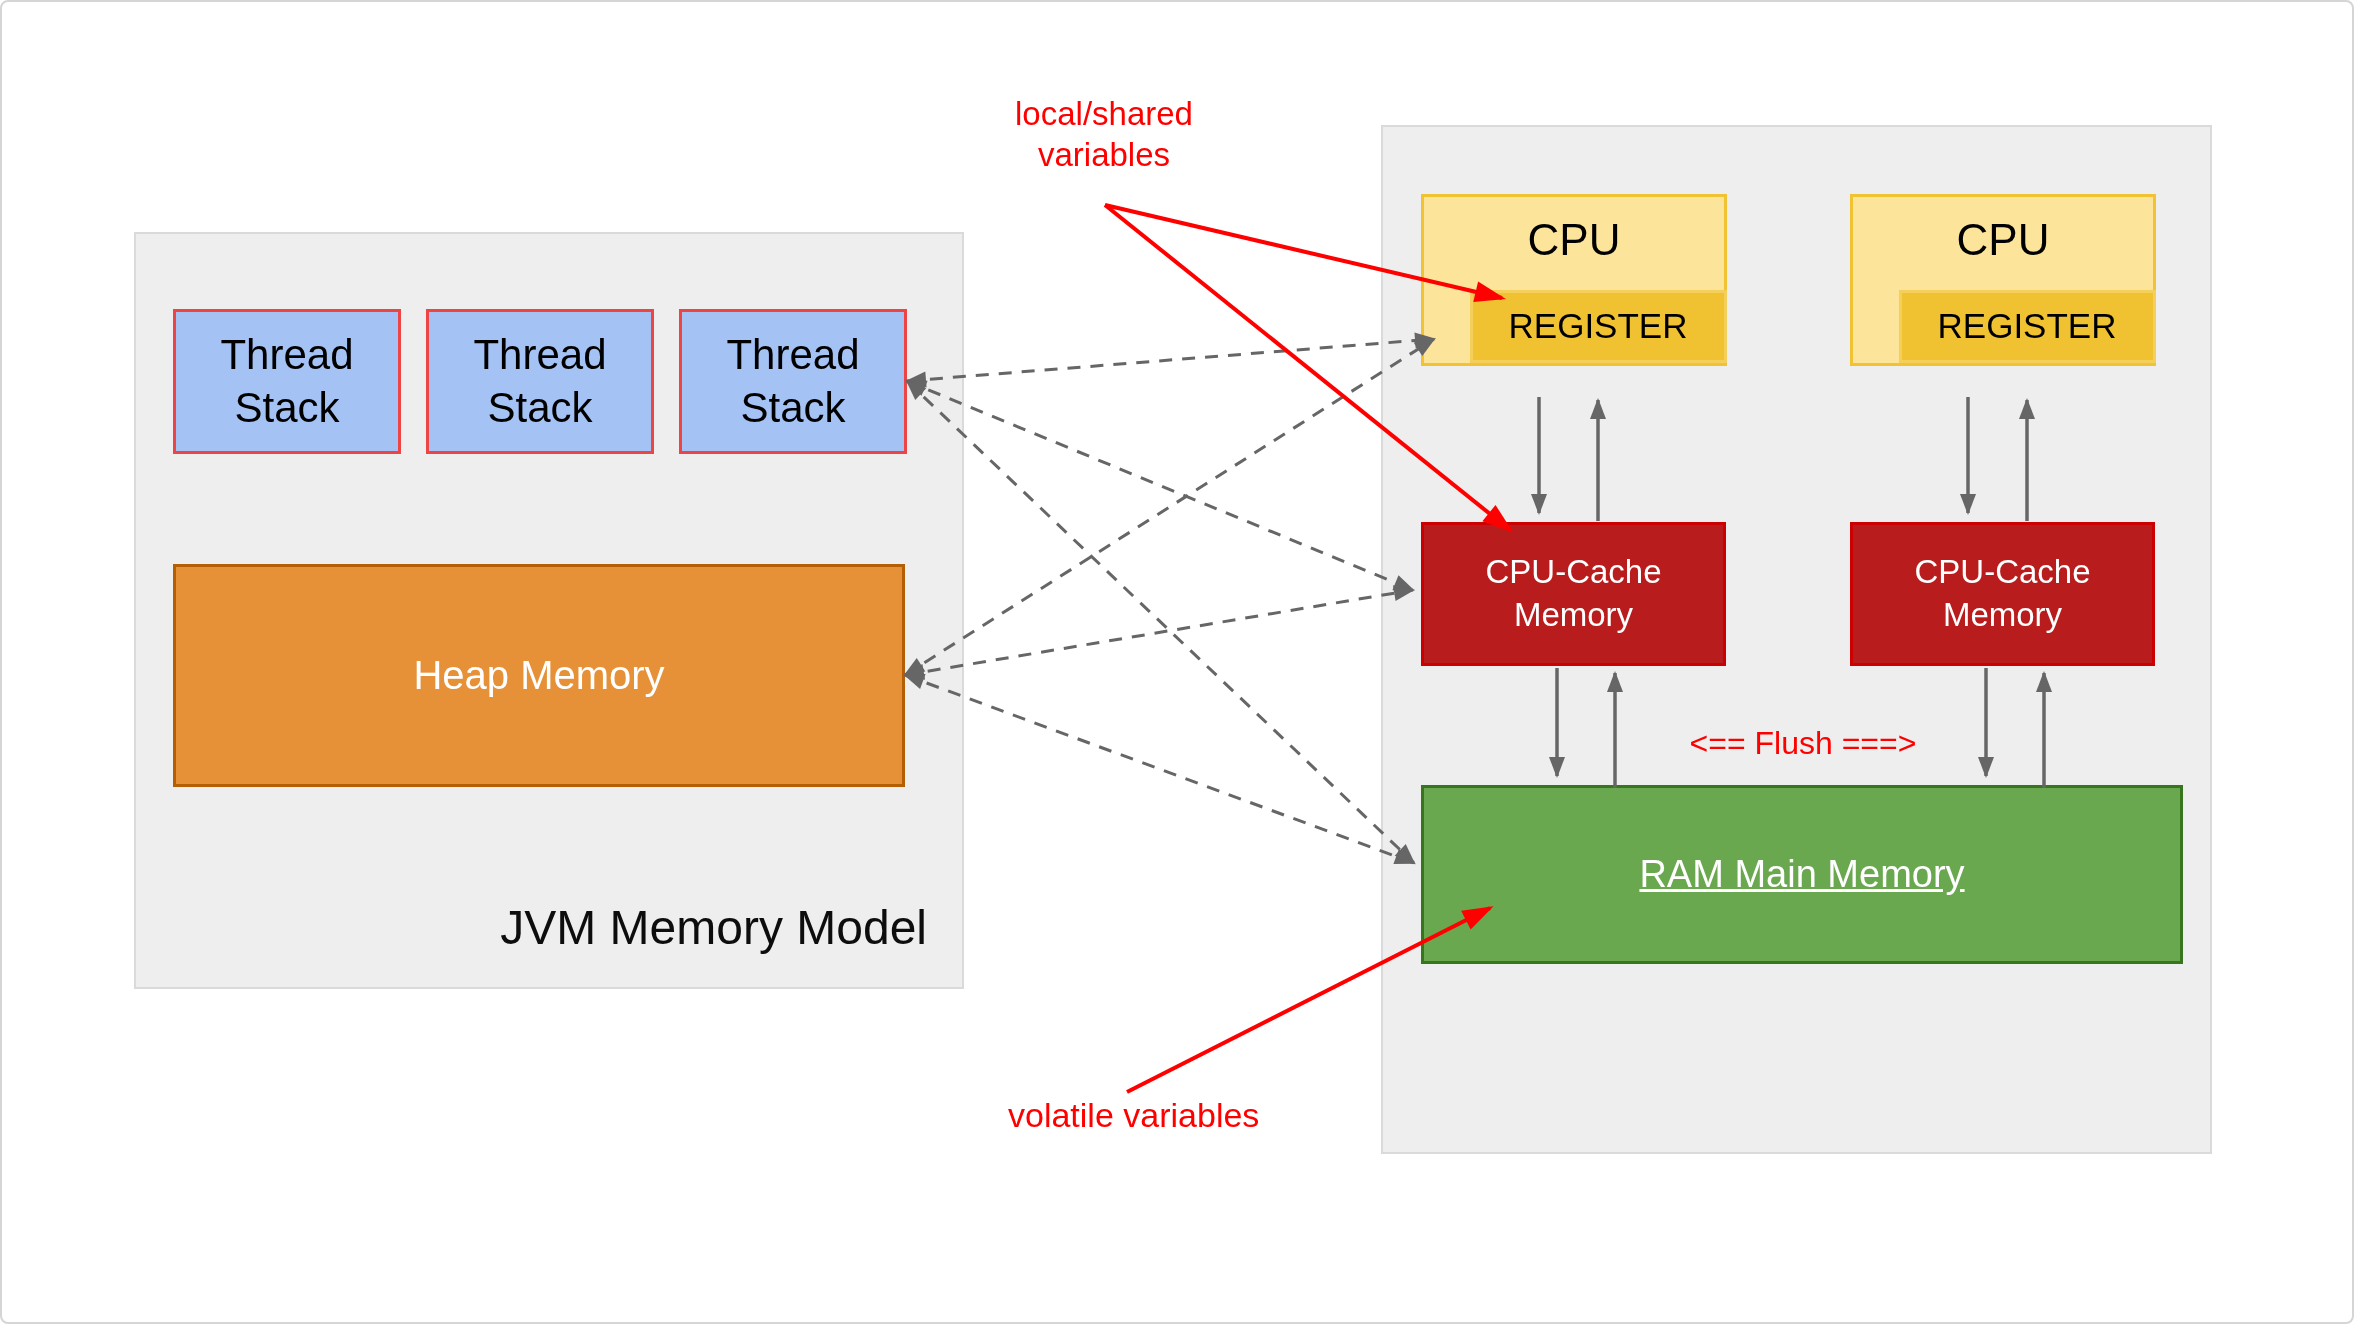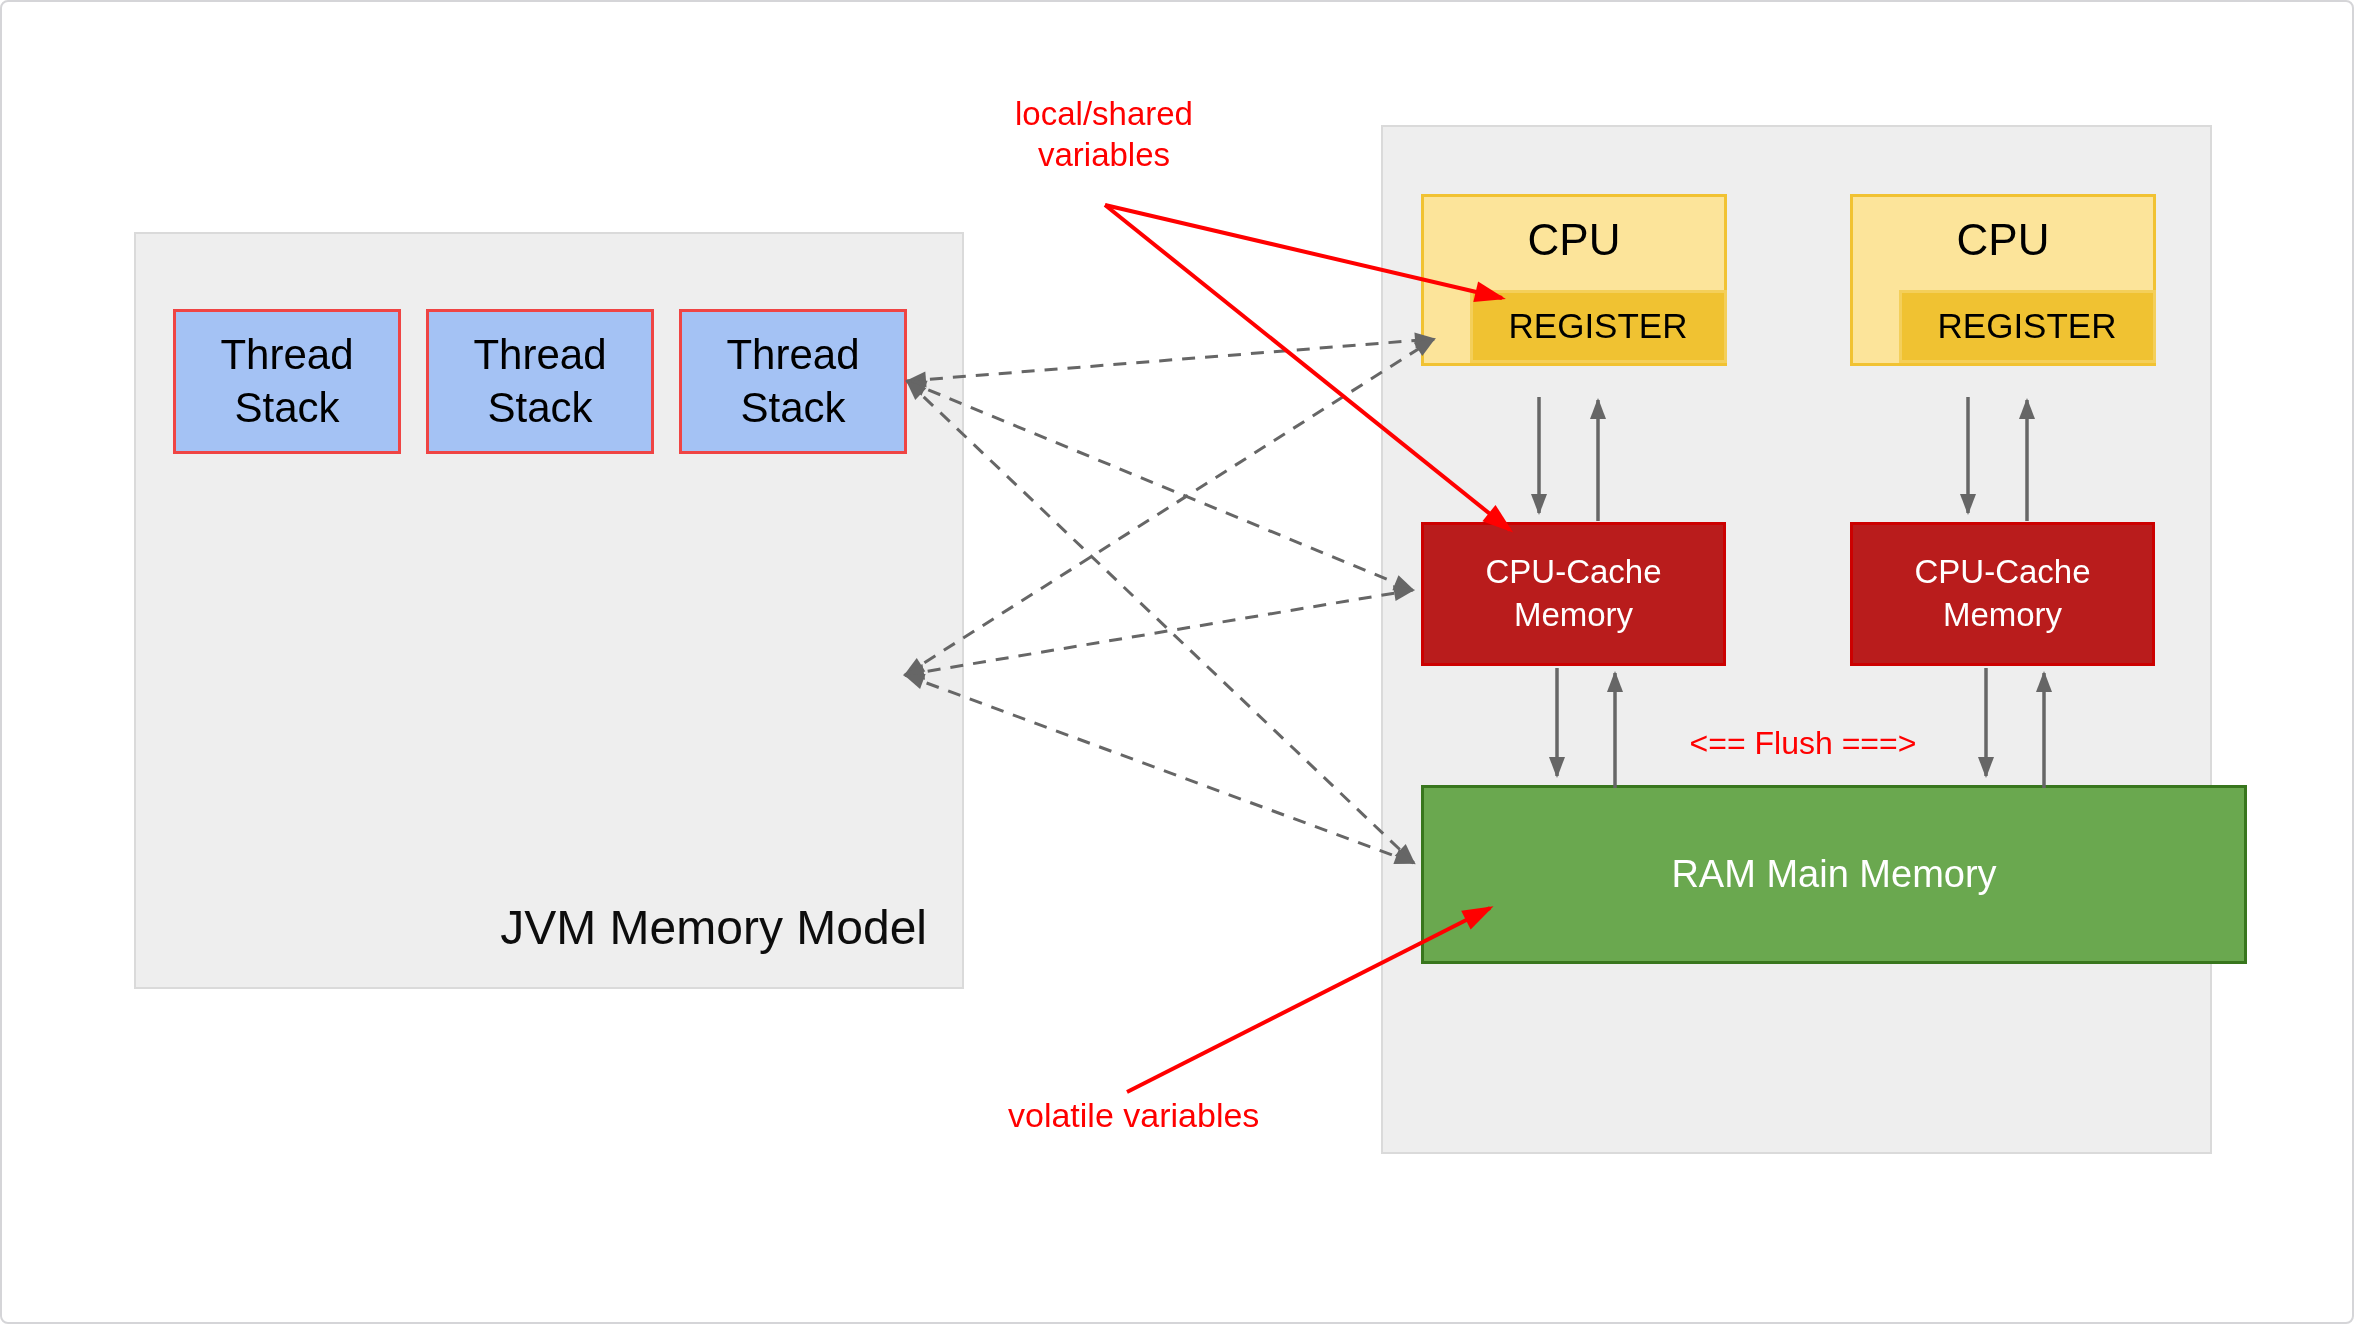--- a/index.html
+++ b/index.html
@@ -59,23 +59,23 @@
     display:flex;align-items:center;justify-content:center;
     font-size:35px;color:#000;margin-left:48px;
   }
   .cache{
     top:520px;width:305px;height:144px;
     background:#b91c1c;border:3px solid #cc0000;
     font-size:33px;line-height:1.3;color:#ffffff;
   }
   .cache-label{display:block;width:190px;}
   .ram{
-    left:1419px;top:783px;width:826px;height:179px;
+    left:1419px;top:783px;width:762px;height:179px;
     background:#6aa84f;border:3px solid #38761d;
-    font-size:38px;color:#ffffff;
+    font-size:38px;color:#ffffff;text-decoration:underline;
   }
   .annotation{
     position:absolute;color:#ff0000;
   }
   .local-shared{left:950px;top:92px;width:304px;text-align:center;font-size:33px;line-height:1.24;}
   .volatile-vars{left:1006px;top:1094px;font-size:34px;white-space:nowrap;}
   .flush{left:1655px;top:723px;width:292px;text-align:center;font-size:32px;white-space:nowrap;}
   .overlay{
     position:absolute;left:0;top:0;width:2354px;height:1324px;
     pointer-events:none;z-index:5;
@@ -92,20 +92,23 @@
   <div class="box thread-stack" style="left:171px;">
     <span class="ts-label">Thread Stack</span>
   </div>
   <div class="box thread-stack" style="left:424px;">
     <span class="ts-label">Thread Stack</span>
   </div>
   <div class="box thread-stack" style="left:677px;">
     <span class="ts-label">Thread Stack</span>
   </div>
 
+  <div class="box heap">
+    <span>Heap Memory</span>
+  </div>
 
   <div class="grey-container cpu-container"></div>
 
   <div class="box cpu-box" style="left:1419px;">
     <div class="cpu-label">CPU</div>
     <div class="register">
       <span>REGISTER</span>
     </div>
   </div>
   <div class="box cpu-box" style="left:1848px;">

